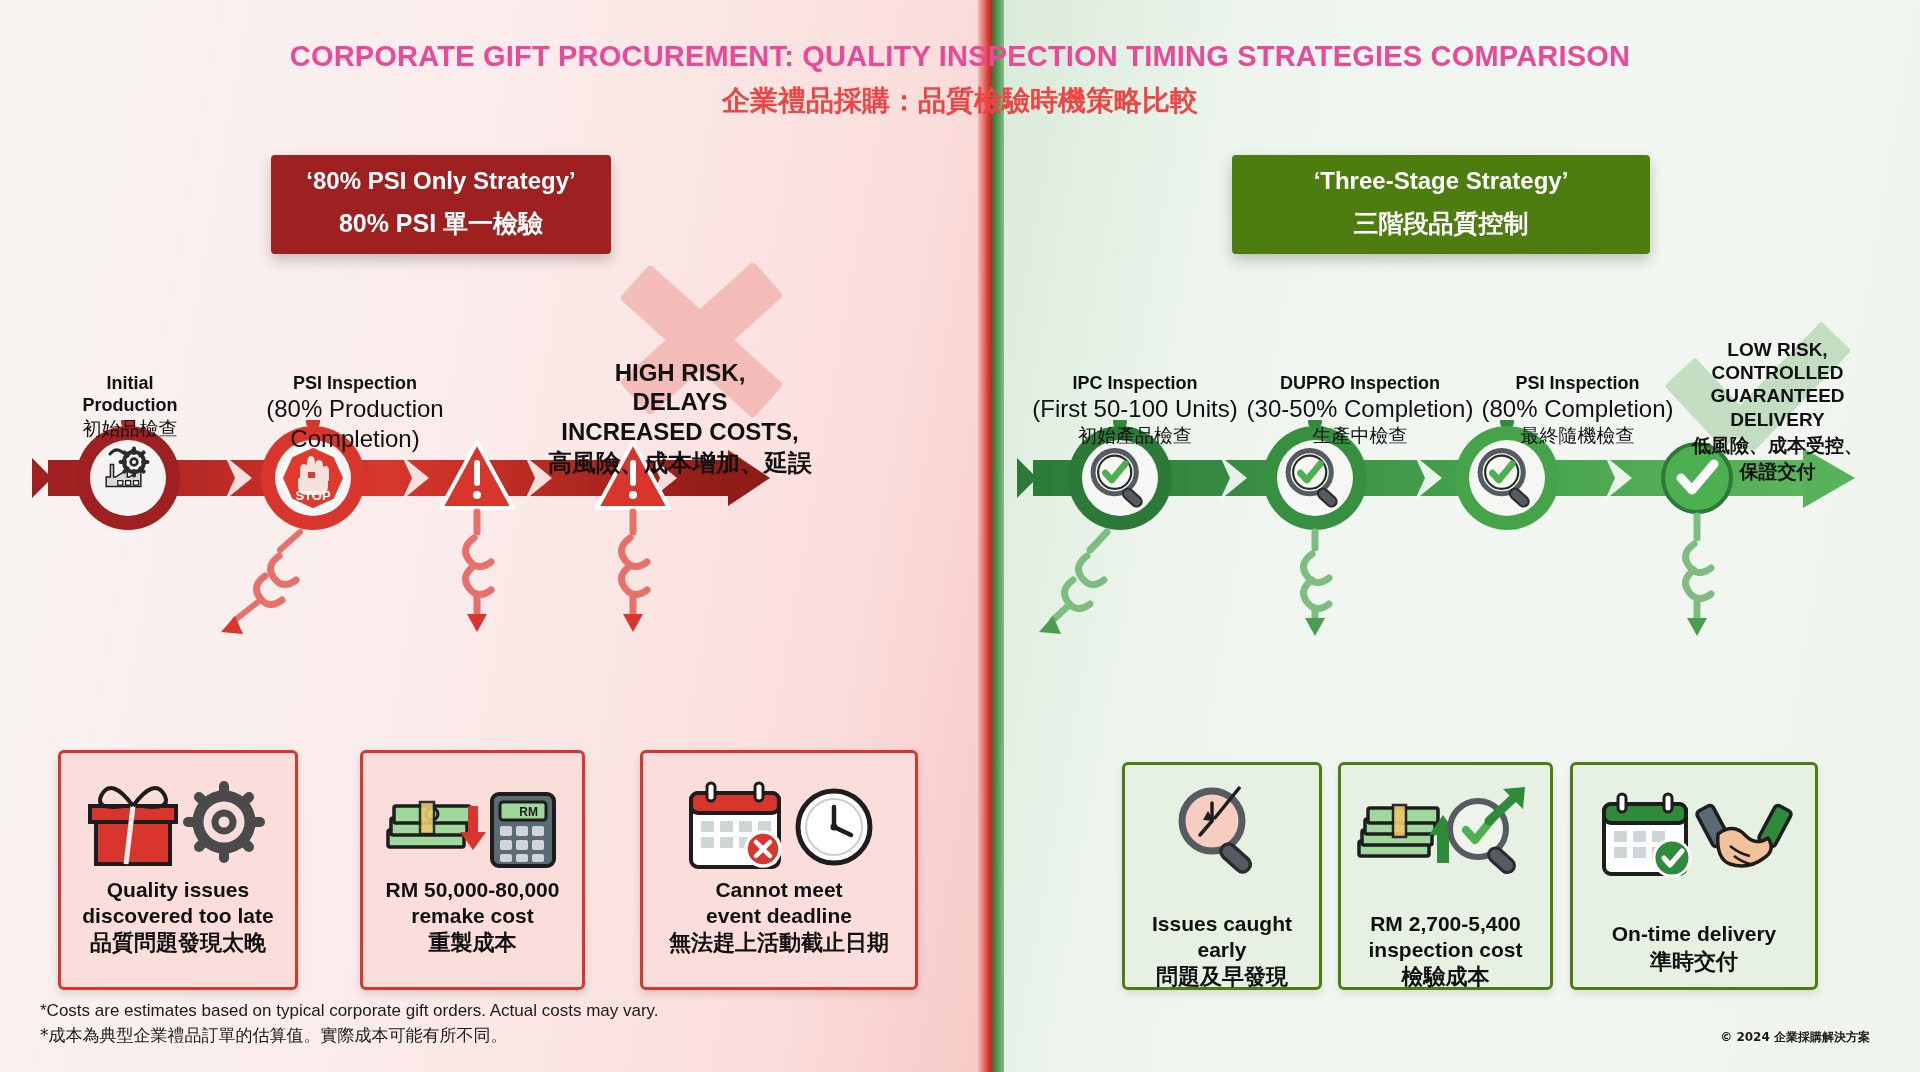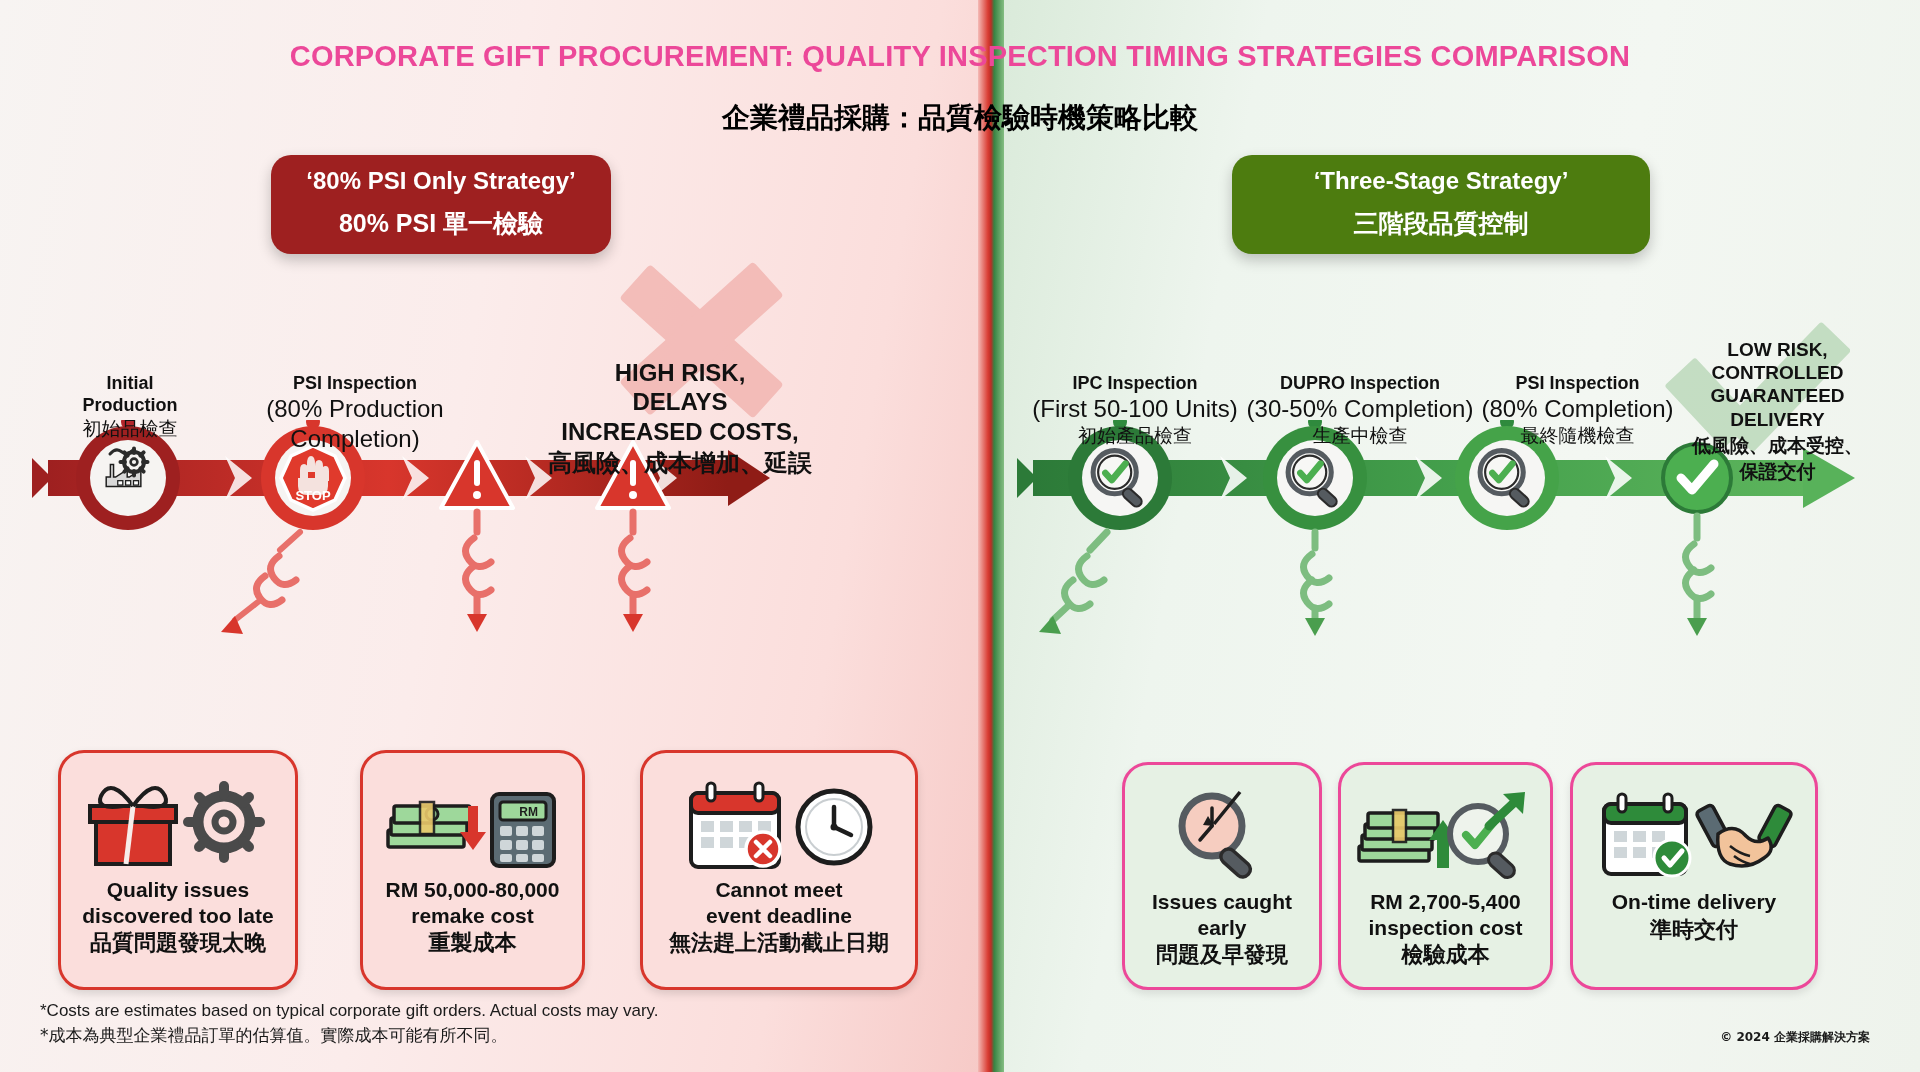--- a/index.html
+++ b/index.html
@@ -26,27 +26,27 @@
     background: linear-gradient(90deg,#f4b9b5 0%, #d8362c 38%, #b6241c 50%, #2f7d3a 62%, #7fbb7d 100%);
     opacity: .95;
   }
 
   
   .header { position: absolute; left: 0; top: 40px; width: 1920px; text-align: center; z-index: 6; }
   .title-en {
     font-size: 29px; font-weight: 700; letter-spacing: .2px; color: #ec4899;
   }
   .title-zh {
-    font-size: 28px; font-weight: 700; color: #000000; margin-top: 26px;
+    font-size: 28px; font-weight: 700; color: #ef4444; margin-top: 9px;
     font-family: "DejaVu Sans", "Liberation Sans", sans-serif;
   }
 
   
   .badge {
-    position: absolute; border-radius: 20px; text-align: center; color: #ffffff;
+    position: absolute; border-radius: 4px; text-align: center; color: #ffffff;
     padding: 12px 26px 14px; box-shadow: 0 6px 14px rgba(0,0,0,.22);
     z-index: 6;
   }
   .badge .b-en { font-size: 24px; font-weight: 700; white-space: nowrap; }
   .badge .b-zh { font-size: 25px; font-weight: 700; margin-top: 12px; white-space: nowrap;
                  font-family: Liberation Sans, sans-serif; }
   #badge-left  { left: 271px; top: 155px; width: 340px; background: #9e2020; }
   #badge-right { left: 1232px; top: 155px; width: 418px; background: #4d7c0f; }
 
   
@@ -68,26 +68,26 @@
   .outcome .o-zh { font-size: 24px; font-weight: 700; margin-top: 3px;
                    font-family: "DejaVu Sans","Liberation Sans",sans-serif; }
   .outcome.small .o-en { font-size: 19px; }
   .outcome.small .o-zh { font-size: 19px; }
 
   
   .timeline { position: absolute; z-index: 3; }
 
   
   .card {
-    position: absolute; border-radius: 26px; z-index: 5;
+    position: absolute; border-radius: 6px; z-index: 5;
     display: flex; flex-direction: column; align-items: center;
     padding-top: 14px;
   }
   .card.red   { background: #fbdedc; border: 3px solid #d8362c; box-shadow: 0 4px 9px rgba(0,0,0,.13); }
-  .card.green { background: #e6f1e4; border: 3px solid #ec4899; box-shadow: 0 4px 9px rgba(0,0,0,.10); }
+  .card.green { background: #e6f1e4; border: 3px solid #4d7c0f; box-shadow: 0 4px 9px rgba(0,0,0,.10); gap: 32px; }
   .card .c-icons { height: 110px; display: flex; align-items: center; justify-content: center; }
   .card .c-text { text-align: center; color: #111111; line-height: 1.22; padding: 0 6px 10px; }
   .card .c-en { font-size: 21px; font-weight: 700; }
   .card .c-zh { font-size: 22px; font-weight: 700; margin-top: 2px;
                 font-family: "DejaVu Sans","Liberation Sans",sans-serif; }
 
   
   .footnote {
     position: absolute; left: 40px; bottom: 24px; z-index: 6; color: #1a1a1a; line-height: 1.45;
   }

